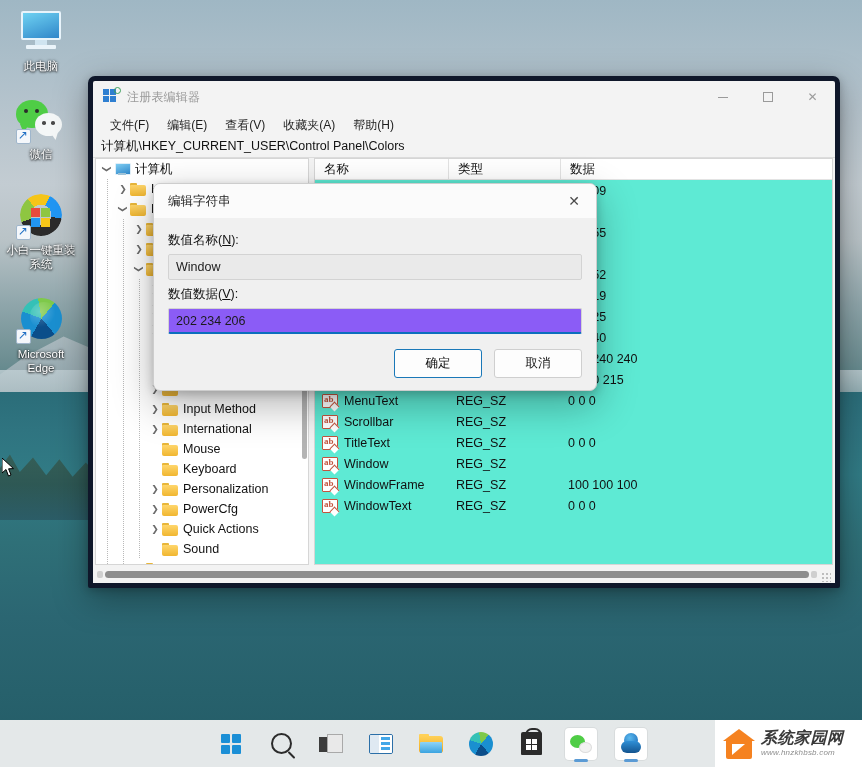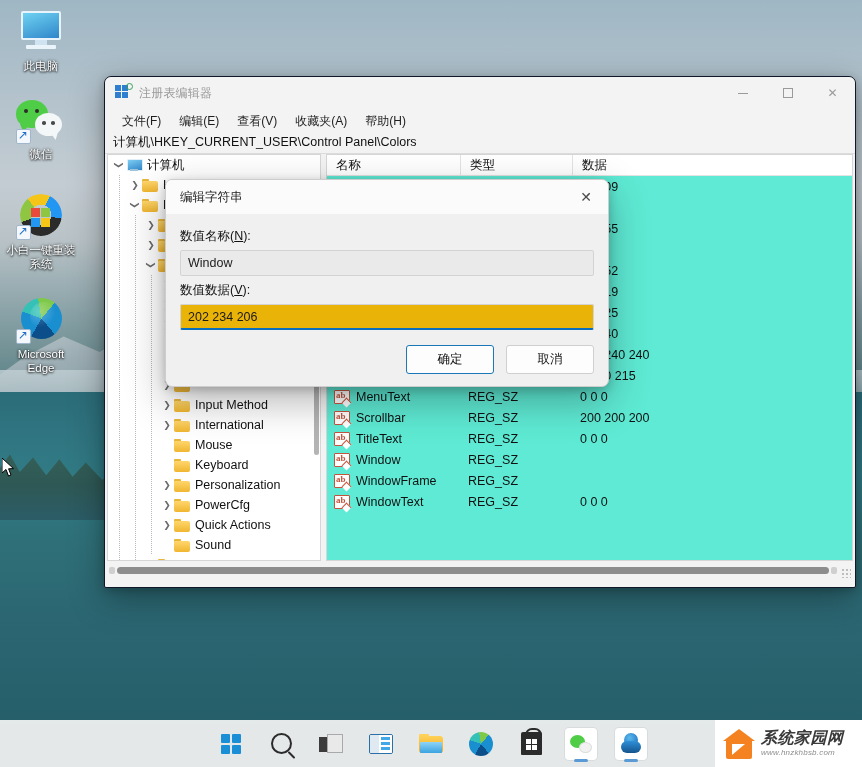--- a/index.html
+++ b/index.html
@@ -88,23 +88,23 @@
     background: conic-gradient(from 140deg,#0b4e8a 0deg 70deg,#1a8fd0 70deg 150deg,#35c1b6 150deg 210deg,#7ec94a 210deg 260deg,#1a8fd0 260deg 360deg);
   }
   .ic-edge::after { content:""; position:absolute; left:9px; top:4px; width:28px; height:28px; border-radius:50%;
     background: radial-gradient(circle at 35% 35%,rgba(255,255,255,.25),rgba(255,255,255,0) 60%); }
 
   
   #cursor { position: absolute; left: 2px; top: 458px; width: 14px; height: 20px; }
 
   
   #regedit {
-    position: absolute; left: 104px; top: 76px; width: 752px; height: 512px;
+    position: absolute; left: 88px; top: 76px; width: 752px; height: 512px;
     background: #f3f3f3;
-    border: 1px solid #0f172a;
+    border: 5px solid #0f172a;
     border-radius: 7px 7px 2px 2px;
     box-shadow: 0 10px 34px rgba(0,0,0,.34), 0 2px 8px rgba(0,0,0,.22);
     overflow: hidden;
   }
   .titlebar {
     height: 32px; background: #f3f3f3; display: flex; align-items: center;
     border-radius: 7px 7px 0 0; position: relative;
   }
   .app-icon { width: 16px; height: 16px; margin: 0 8px 0 10px; position: relative; }
   .app-icon .sq { position: absolute; width: 6px; height: 6px; background: #2f7fd1; }
@@ -194,21 +194,21 @@
   .dlg-close { position: absolute; right: 0; top: 0; width: 44px; height: 34px;
     display: flex; align-items: center; justify-content: center; color: #4a4a4a; font-size: 14px; }
   .dlg-body { padding: 8px 14px 0 14px; }
   .flabel { font-size: 12.5px; color: #111; margin: 6px 0 5px; }
   .flabel u { text-decoration: underline; }
   .finput {
     height: 26px; background: #eaeaea; border: 1px solid #d3d3d3; border-radius: 2px;
     font-size: 12.5px; color: #1b1b1b; padding: 0 7px; display: flex; align-items: center;
     width: 100%;
   }
-  .finput.active { background: #eab308; border: 1px solid #d3d3d3; border-bottom: 2px solid #0b6ebd; }
+  .finput.active { background: #8b5cf6; border: 1px solid #d3d3d3; border-bottom: 2px solid #0b6ebd; }
   .dlg-btns { position: absolute; right: 14px; bottom: 12px; display: flex; gap: 12px; }
   .dbtn { width: 88px; height: 29px; border-radius: 3px; font-size: 12.5px; color: #111;
     display: flex; align-items: center; justify-content: center; background: #fdfdfd; border: 1px solid #cfcfcf; }
   .dbtn.primary { border: 1px solid #1a78b8; }
 
   
   #taskbar {
     position: absolute; left: 0; bottom: 0; width: 862px; height: 47px;
     background: rgba(243,243,243,.93);
     display: flex; align-items: center; justify-content: center; gap: 0;
@@ -642,21 +642,20 @@
             <span class="cell-name">MenuText</span>
             <span class="cell-type">REG_SZ</span>
             <span class="cell-data">0 0 0</span>
           </div>
           <div class="lrow">
             <span class="abic">
               <span>ab</span>
             </span>
             <span class="cell-name">Scrollbar</span>
             <span class="cell-type">REG_SZ</span>
-            <span class="cell-data">200 200 200</span>
           </div>
           <div class="lrow">
             <span class="abic">
               <span>ab</span>
             </span>
             <span class="cell-name">TitleText</span>
             <span class="cell-type">REG_SZ</span>
             <span class="cell-data">0 0 0</span>
           </div>
           <div class="lrow">
@@ -665,20 +664,21 @@
             </span>
             <span class="cell-name">Window</span>
             <span class="cell-type">REG_SZ</span>
           </div>
           <div class="lrow">
             <span class="abic">
               <span>ab</span>
             </span>
             <span class="cell-name">WindowFrame</span>
             <span class="cell-type">REG_SZ</span>
+            <span class="cell-data">100 100 100</span>
           </div>
           <div class="lrow">
             <span class="abic">
               <span>ab</span>
             </span>
             <span class="cell-name">WindowText</span>
             <span class="cell-type">REG_SZ</span>
             <span class="cell-data">0 0 0</span>
           </div>
         </div>

